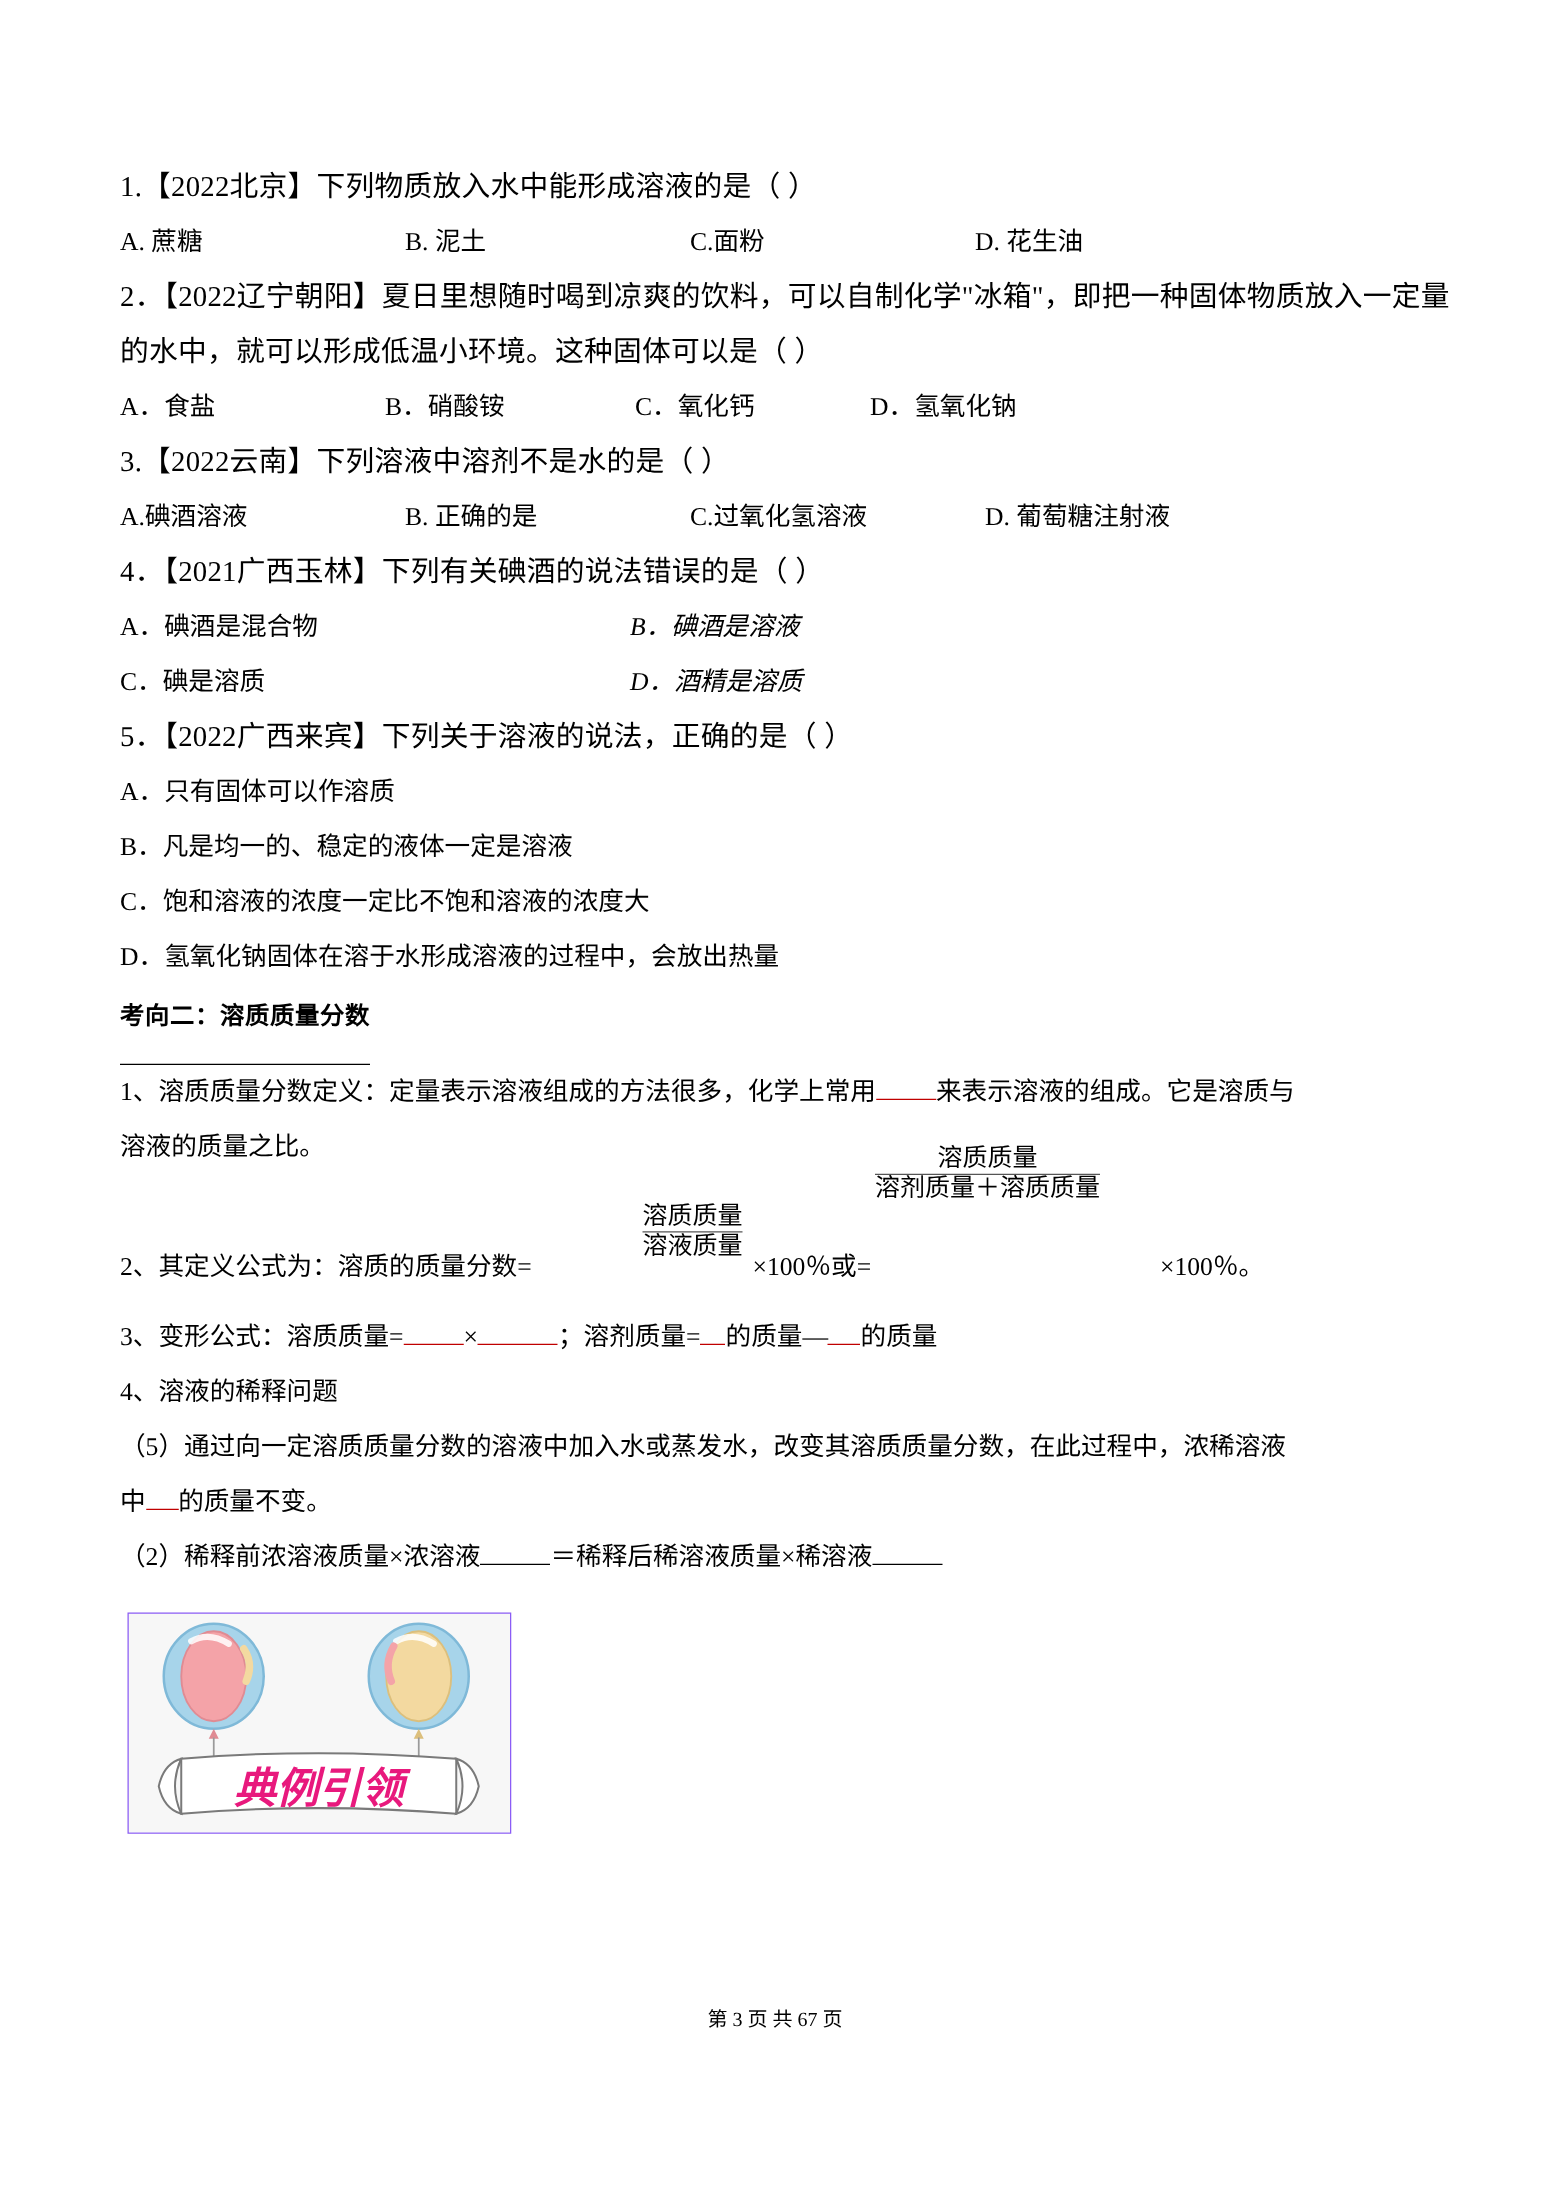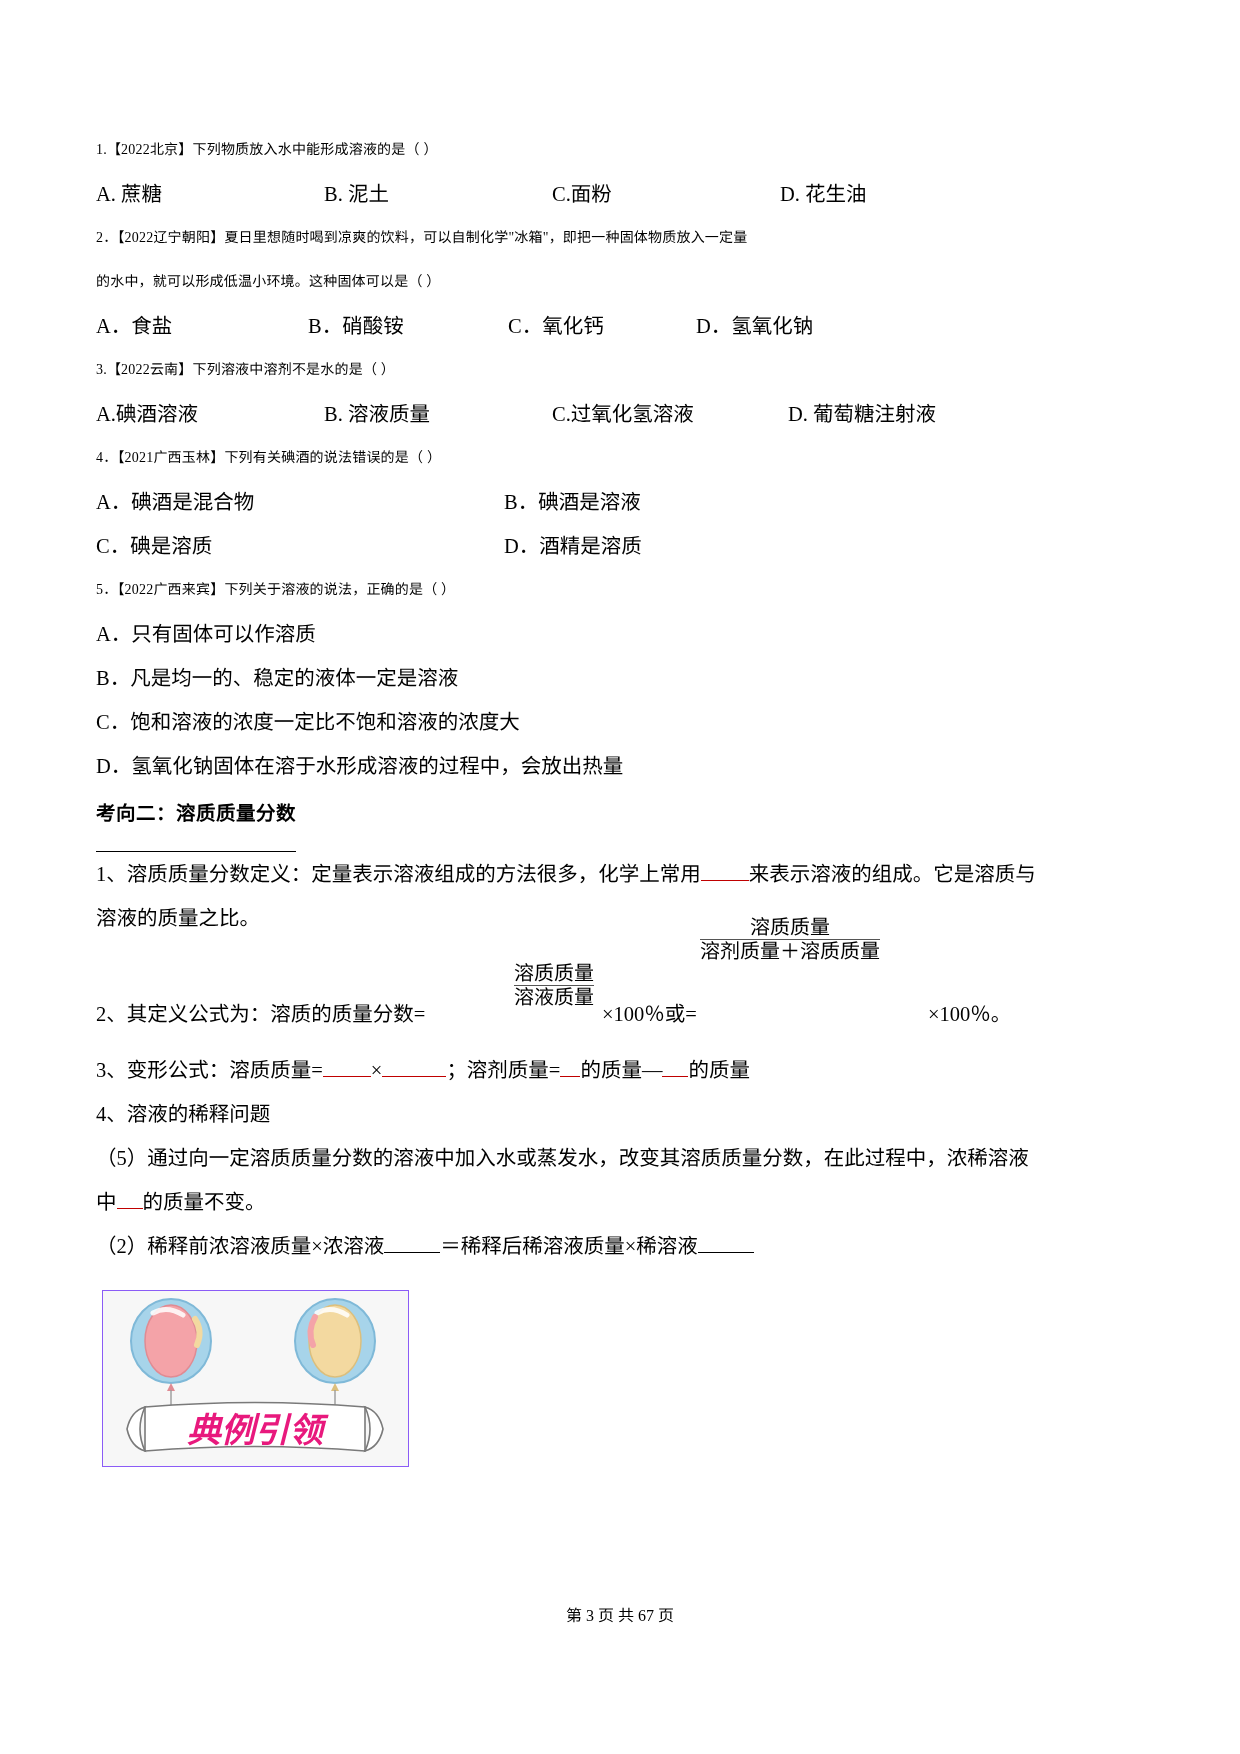--- a/index.html
+++ b/index.html
@@ -21,42 +21,42 @@
   }
   .content {
     position: absolute;
     left: 96px;
     top: 128px;
     width: 1068px;
   }
 
   
   .qline {
-    font-size: 14px;
+    font-size: 23px;
     line-height: 44px;
     letter-spacing: 0.2px;
     white-space: nowrap;
   }
 
   .opts {
     display: block;
     position: relative;
     font-size: 20.5px;
     line-height: 44px;
     height: 44px;
     white-space: nowrap;
   }
   .opts span.opt {
     position: absolute;
     top: 0;
   }
 
   
   .opts2 span.opt.c0 { left: 0; }
-  .opts2 span.opt.c1 { left: 408px; }
+  .opts2 span.opt.c1 { left: 408px; font-style: italic; }
 
   
   .opts4 span.opt.c0 { left: 0; }
   .opts4 span.opt.c1 { left: 228px; }
   .opts4 span.opt.c2 { left: 456px; }
   .opts4 span.opt.c3 { left: 684px; }
 
   .opts4b span.opt.c0 { left: 0; }
   .opts4b span.opt.c1 { left: 212px; }
   .opts4b span.opt.c2 { left: 412px; }
@@ -167,21 +167,21 @@
     <div class="opts opts4b">
       <span class="opt c0">A．食盐</span>
       <span class="opt c1">B．硝酸铵</span>
       <span class="opt c2">C．氧化钙</span>
       <span class="opt c3">D．氢氧化钠</span>
     </div>
 
     <div class="qline">3.【2022云南】下列溶液中溶剂不是水的是（  ）</div>
     <div class="opts opts4c">
       <span class="opt c0">A.碘酒溶液</span>
-      <span class="opt c1">B. 溶液质量</span>
+      <span class="opt c1">B. 正确的是</span>
       <span class="opt c2">C.过氧化氢溶液</span>
       <span class="opt c3">D. 葡萄糖注射液</span>
     </div>
 
     <div class="qline">4．【2021广西玉林】下列有关碘酒的说法错误的是（    ）</div>
     <div class="opts opts2">
       <span class="opt c0">A．碘酒是混合物</span>
       <span class="opt c1">B．碘酒是溶液</span>
     </div>
     <div class="opts opts2">

